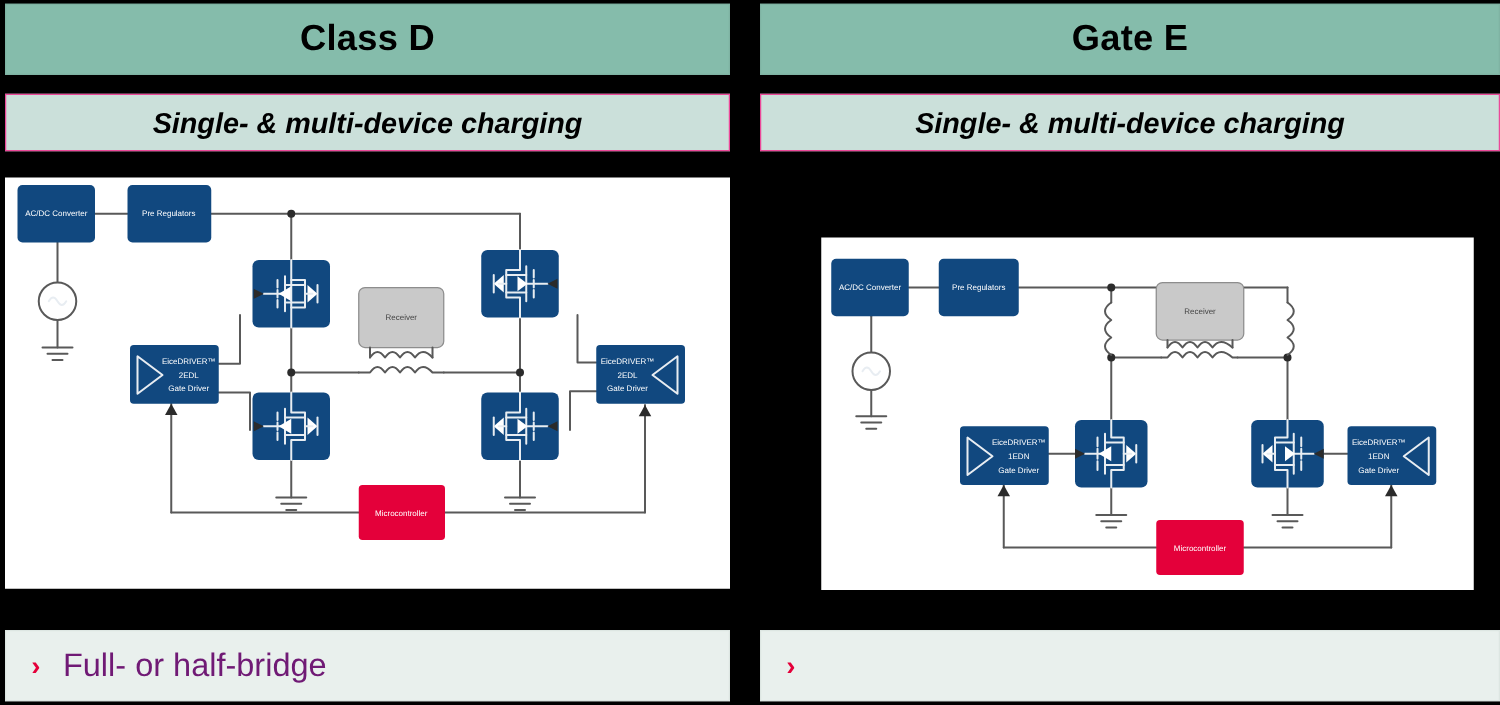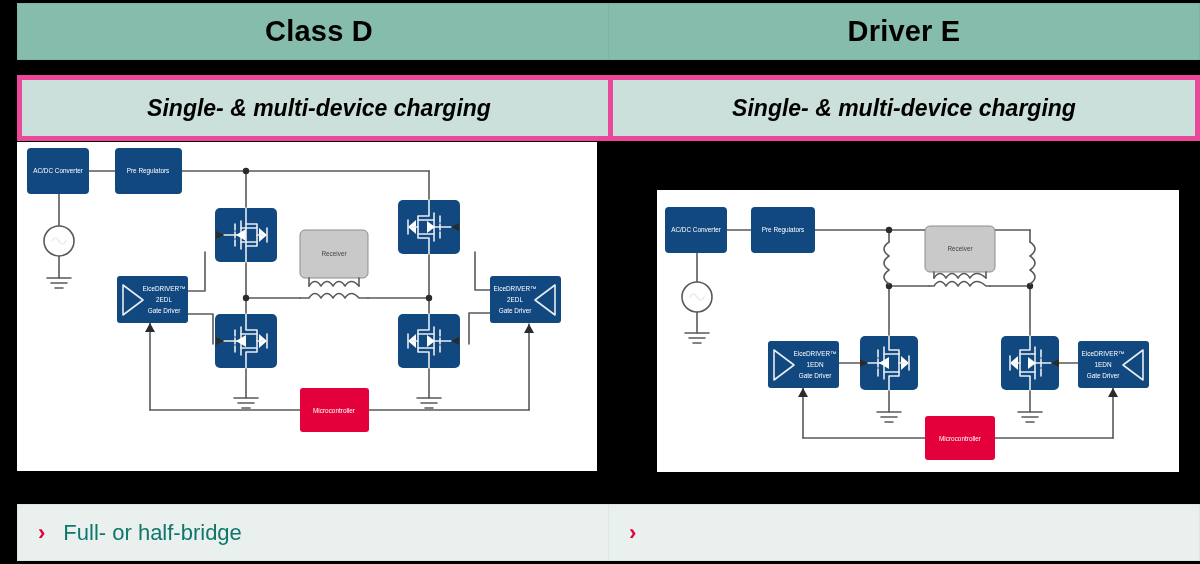--- a/index.html
+++ b/index.html
@@ -1,37 +1,37 @@
 <!DOCTYPE html>
 <html><head>
 <meta charset="utf-8">
 <style>
   html,body{margin:0;padding:0;background:#000;}
   body{width:1200px;height:564px;font-family:"Liberation Sans",sans-serif;overflow:hidden;}
   .board{position:relative;width:1200px;height:564px;background:#000;}
 
   .panel{position:absolute;top:0;height:564px;}
-  .panel.left{left:17px;width:580px;padding-left:24px;}
+  .panel.left{left:4px;width:580px;}
   .panel.right{left:608px;width:592px;}
 
   .hdr{position:absolute;left:0;right:0;display:flex;align-items:center;justify-content:center;
        box-sizing:border-box;}
   .hdr-title{top:3px;height:57px;background:#85bcab;border:1px solid #7fb3a3;
        font-size:29px;font-weight:bold;color:#000;letter-spacing:.2px;}
-  .hdr-sub{top:75px;height:66px;background:#cbe0da;border:5px solid #ec4899;
+  .hdr-sub{top:75px;height:46px;background:#cbe0da;border:1px solid #ec4899;
        font-size:23px;font-weight:bold;font-style:italic;color:#000;}
 
   .diagram{position:absolute;background:#fff;overflow:hidden;}
   .panel.left .diagram{left:0;top:142px;width:580px;height:329px;}
   .panel.right .diagram{left:49px;top:190px;width:522px;height:282px;}
 
   .bullet{position:absolute;left:0;right:0;bottom:3px;height:57px;background:#e9f0ed;
        border:1px solid #dde6e2;box-sizing:border-box;display:flex;align-items:center;}
   .chev{color:#e4003a;font-size:22px;font-weight:bold;margin-left:20px;margin-right:18px;line-height:1;}
-  .btxt{font-size:22px;color:#0f766e;}
+  .btxt{font-size:26px;color:#701a75;}
 
   svg{display:block;}
   .blk{fill:#11487f;}
   .blkr{fill:#e4003a;}
   .gry{fill:#c9c9c9;stroke:#8d8d8d;stroke-width:1;}
   .wire{fill:none;stroke:#595959;stroke-width:1.6;stroke-linecap:round;stroke-linejoin:round;}
   .sym{fill:none;stroke:#e8edf2;stroke-width:1.6;stroke-linecap:round;stroke-linejoin:round;}
   .symf{fill:#ffffff;stroke:none;}
   .lbl{fill:#ffffff;font-size:6.4px;font-family:"Liberation Sans",sans-serif;text-anchor:middle;}
   .lblg{fill:#444;font-size:6.4px;font-family:"Liberation Sans",sans-serif;text-anchor:middle;}
@@ -206,21 +206,21 @@
 
     <div class="bullet">
       <span class="chev">›</span>
       <span class="btxt">Full- or half-bridge</span>
     </div>
   </div>
 
   <div class="panel right">
 
     <div class="hdr hdr-title">
-      <span>Driver E</span>
+      <span>Gate E</span>
     </div>
 
     <div class="hdr hdr-sub">
       <span>Single- &amp; multi-device charging</span>
     </div>
 
     <div class="diagram">
       <svg viewBox="0 0 522 282" width="522" height="282">
 
         <path class="wire" d="M70 40 L94 40"></path>

